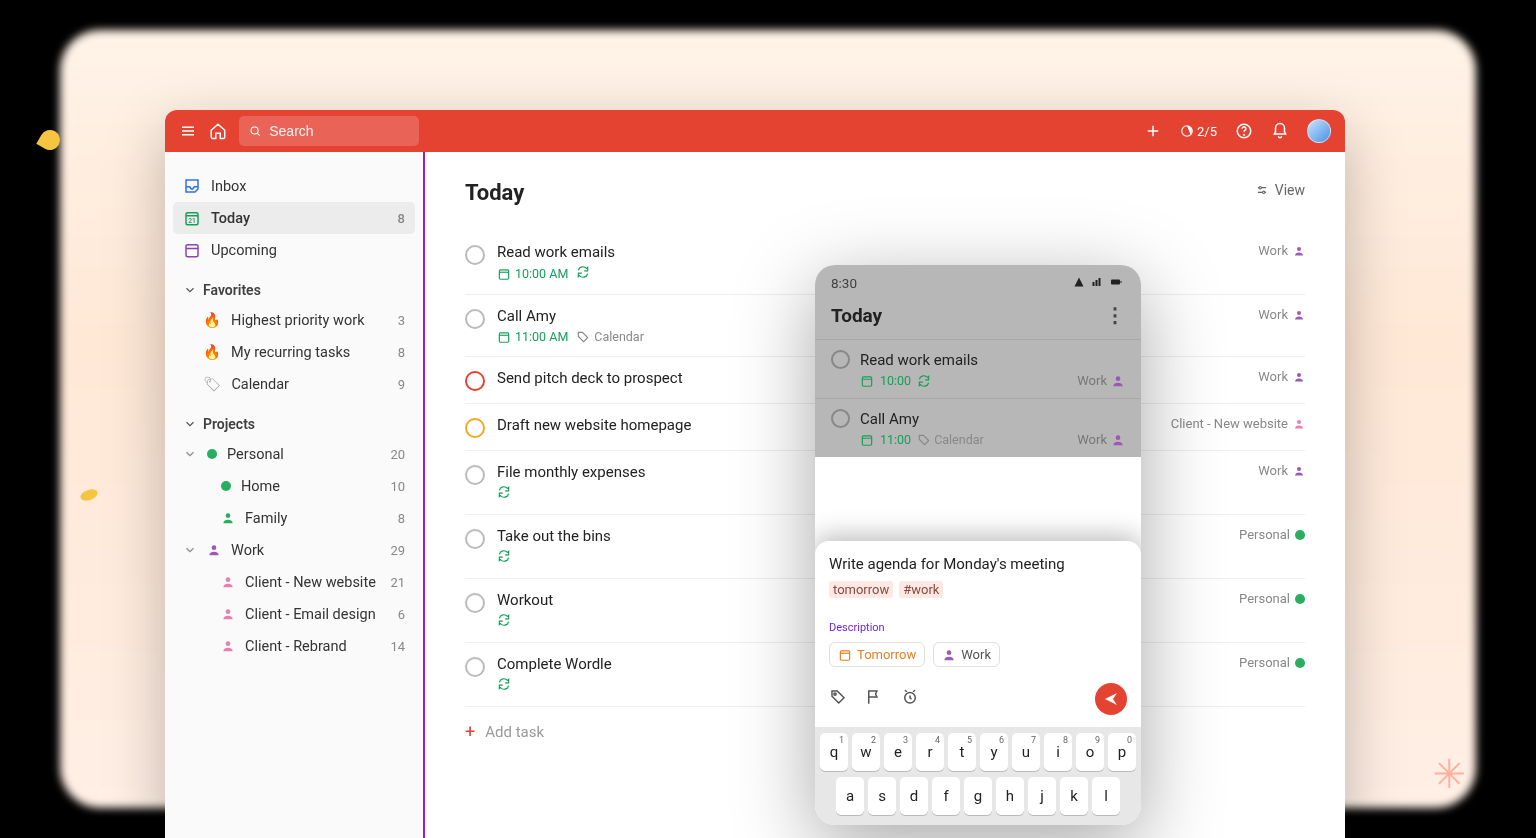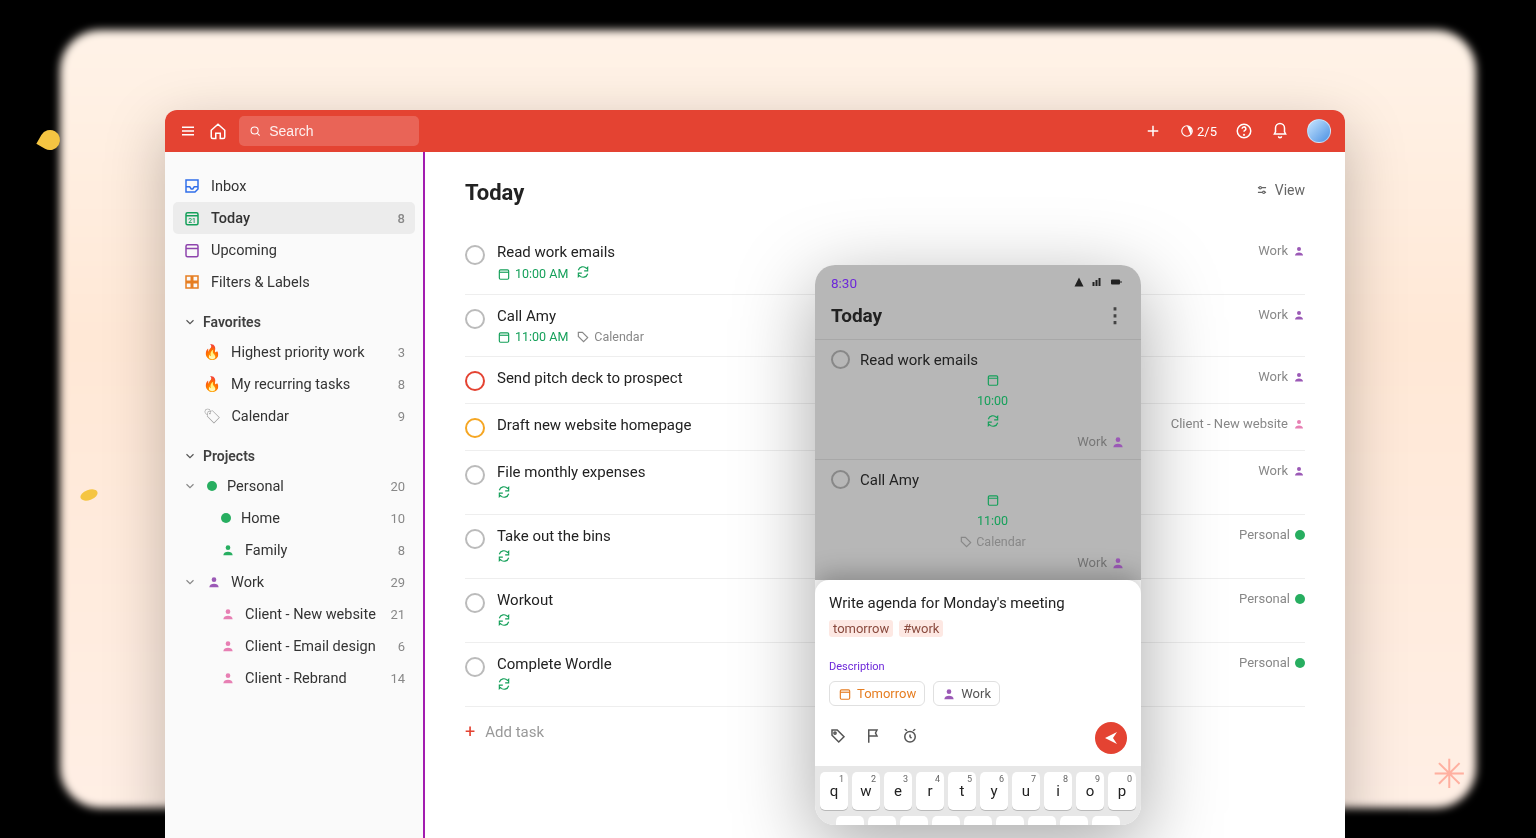--- a/index.html
+++ b/index.html
@@ -175,34 +175,34 @@
     box-shadow: 0 20px 80px rgba(0,0,0,0.35);
     overflow: hidden;
     z-index: 5;
     display: flex; flex-direction: column;
   }
   .m-dimmed {
     background: #b7b7b7; 
   }
   .m-status {
     display: flex; align-items: center; justify-content: space-between;
-    padding: 10px 16px 4px; font-size: 13.5px; color: #6d28d9;
+    padding: 10px 16px 4px; font-size: 13.5px; color: #404040;
   }
   .m-header {
     display: flex; align-items: center; justify-content: space-between;
     padding: 8px 16px 12px; font-size: 19px; font-weight: 700; color: #222;
   }
   .m-task {
     padding: 10px 16px;
     border-top: 1px solid rgba(0,0,0,0.08);
   }
   .m-task-row { display: flex; align-items: center; gap: 10px; }
   .m-check { width: 19px; height: 19px; border-radius: 50%; border: 2px solid #888; }
   .m-title { font-size: 15px; color: #222; }
-  .m-meta { display: flex; align-items: center; gap: 6px; font-size: 12.5px; color: #15a05a; margin-left: 29px; margin-top: 4px; flex-direction: column; }
+  .m-meta { display: flex; align-items: center; gap: 6px; font-size: 12.5px; color: #15a05a; margin-left: 29px; margin-top: 4px; }
   .m-tag { margin-left: auto; font-size: 13px; color: #777; display: flex; align-items: center; gap: 4px; }
 
   .m-sheet {
     margin-top: auto;
     background: #fff;
     border-top-left-radius: 14px;
     border-top-right-radius: 14px;
     box-shadow: 0 -6px 24px rgba(0,0,0,0.25);
     padding: 14px 14px 8px;
     display: flex; flex-direction: column; gap: 8px;
@@ -331,29 +331,20 @@
         <span class="count">8</span>
       </div>
       <div class="side-item">
         <svg class="svg" viewBox="0 0 24 24" fill="none" stroke="#8e44ad" stroke-width="2">
             <rect x="4" y="5" width="16" height="16" rx="2"></rect>
             <line x1="4" y1="10" x2="20" y2="10"></line>
             <line x1="9" y1="14" x2="9" y2="14"></line>
             <line x1="15" y1="14" x2="15" y2="14"></line>
           </svg>
         <span>Upcoming</span>
-      </div>
-      <div class="side-item">
-        <svg class="svg" viewBox="0 0 24 24" fill="none" stroke="#e67e22" stroke-width="2">
-            <rect x="4" y="4" width="7" height="7"></rect>
-            <rect x="13" y="4" width="7" height="7"></rect>
-            <rect x="4" y="13" width="7" height="7"></rect>
-            <rect x="13" y="13" width="7" height="7"></rect>
-          </svg>
-        <span>Filters &amp; Labels</span>
       </div>
 
       <div class="side-section-hdr">
         <svg class="chev" viewBox="0 0 24 24" stroke="#555" stroke-width="2" fill="none">
             <polyline points="6 9 12 15 18 9"></polyline>
           </svg>
         <span>Favorites</span>
       </div>
       <div class="side-item indent1">
         <span class="flame-red">🔥</span>

